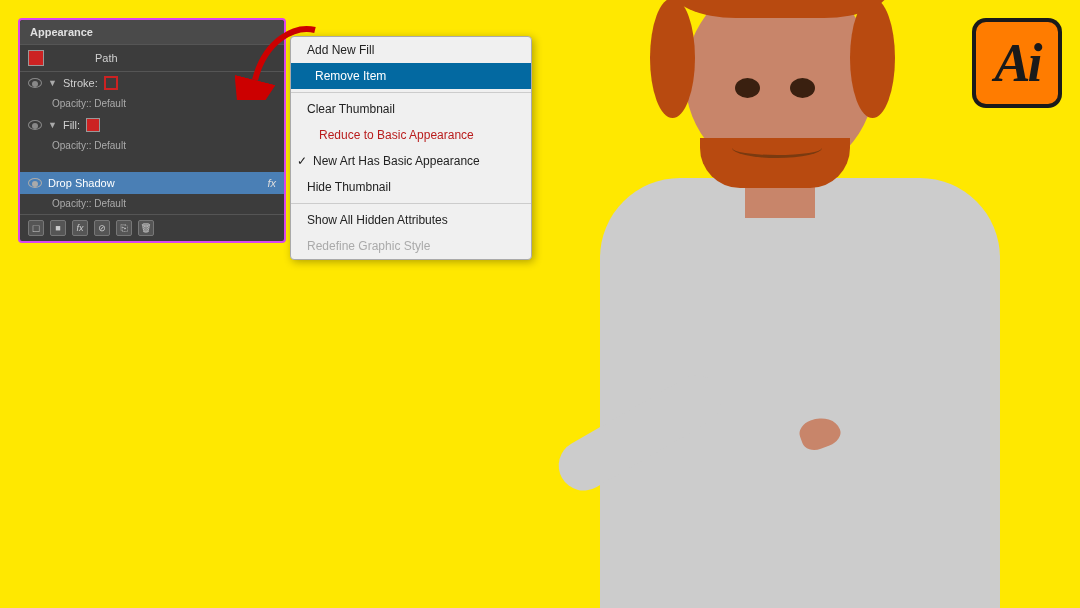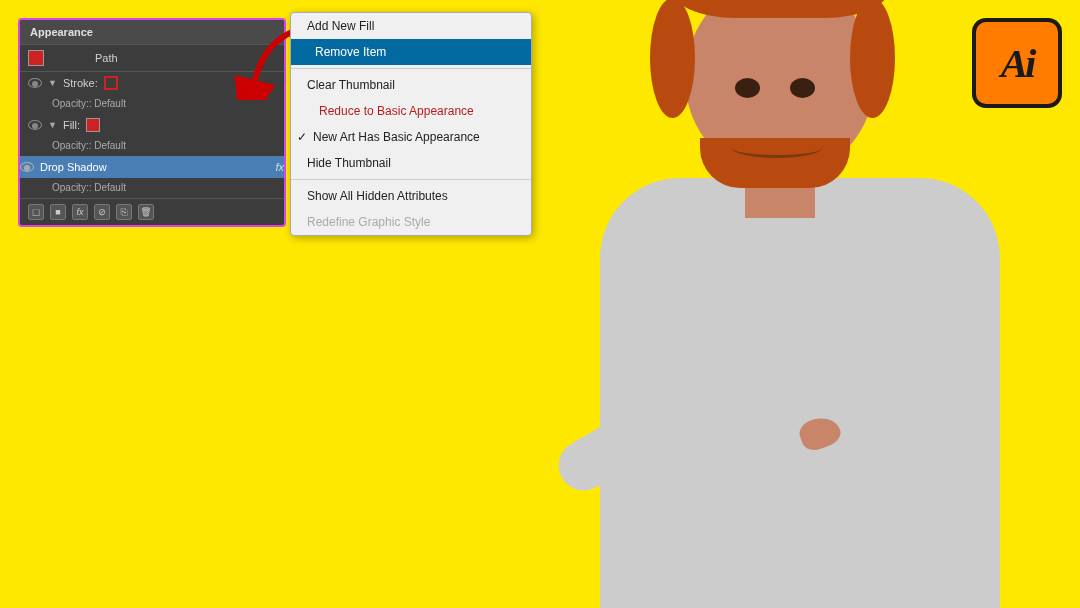--- a/index.html
+++ b/index.html
@@ -47,21 +47,21 @@
   <div style="position:absolute;bottom:510px;right:265px;width:25px;height:20px;background:#3A2010;border-radius:50%;"></div>
   <div style="position:absolute;bottom:510px;right:320px;width:25px;height:20px;background:#3A2010;border-radius:50%;"></div>
 
   <div style="position:absolute;bottom:150px;right:350px;width:180px;height:50px;background:#CCCCCC;border-radius:25px;transform:rotate(-30deg);"></div>
 
   <div style="position:absolute;bottom:160px;right:240px;width:40px;height:30px;background:#C8856A;border-radius:50% 80% 50% 50%;transform:rotate(-20deg);"></div>
 </div>
 
 <div style="position:absolute;top:18px;right:18px;width:90px;height:90px;background:#1A1A1A;border-radius:14px;display:flex;align-items:center;justify-content:center;z-index:10;">
   <div style="width:82px;height:82px;background:#FF7C00;border-radius:10px;display:flex;align-items:center;justify-content:center;">
-    <span style="font-size:41px;font-weight:900;color:#1A1A1A;font-style:italic;font-family:Georgia,serif;letter-spacing:-3px;">Ai</span>
+    <span style="font-size:54px;font-weight:900;color:#1A1A1A;font-style:italic;font-family:Georgia,serif;letter-spacing:-3px;">Ai</span>
   </div>
 </div>
 
 <svg class="arrow-svg" viewBox="0 0 100 80" xmlns="http://www.w3.org/2000/svg">
   <defs>
     <marker id="arrowhead" markerWidth="10" markerHeight="7" refX="0" refY="3.5" orient="auto">
       <polygon points="0 0, 10 3.5, 0 7" fill="#CC0000"></polygon>
     </marker>
   </defs>
   <path d="M 80 10 C 60 5, 30 20, 20 60" stroke="#CC0000" stroke-width="6" fill="none" marker-end="url(#arrowhead)"></path>
@@ -101,21 +101,21 @@
     <span style="font-size:11px;color:#D0D0D0;">Fill:</span>
     <div style="width:14px;height:14px;background:#CC2222;border:1px solid #999;flex-shrink:0;"></div>
   </div>
 
   <div style="padding:2px 8px 4px 32px;">
     <span style="font-size:10px;color:#AAAAAA;">
       <span>Opacity:</span>: <span>Default</span>
     </span>
   </div>
 
-  <div style="display:flex;align-items:center;padding:5px 0;gap:6px;background:#4A7FB5;">
+  <div style="display:flex;align-items:center;padding:5px 8px;gap:6px;background:#4A7FB5;margin-top:16px;">
     <div style="width:14px;height:10px;border:1px solid #AAA;border-radius:50%;position:relative;flex-shrink:0;">
       <div style="position:absolute;top:2px;left:3px;width:6px;height:6px;background:#AAA;border-radius:50%;"></div>
     </div>
     <span style="font-size:11px;color:#FFFFFF;flex:1;">Drop Shadow</span>
     <span style="font-size:11px;color:#DDDDDD;font-style:italic;">fx</span>
   </div>
 
   <div style="padding:2px 8px 4px 32px;">
     <span style="font-size:10px;color:#AAAAAA;">
       <span>Opacity:</span>: <span>Default</span>
@@ -125,21 +125,21 @@
   <div style="border-top:1px solid #555;padding:5px 8px;display:flex;align-items:center;gap:6px;">
     <div style="width:16px;height:16px;background:#555;border:1px solid #777;border-radius:2px;display:flex;align-items:center;justify-content:center;font-size:11px;color:#CCC;cursor:pointer;">□</div>
     <div style="width:16px;height:16px;background:#555;border:1px solid #777;border-radius:2px;display:flex;align-items:center;justify-content:center;font-size:9px;color:#CCC;cursor:pointer;">■</div>
     <div style="width:16px;height:16px;background:#555;border:1px solid #777;border-radius:2px;display:flex;align-items:center;justify-content:center;font-size:9px;color:#CCC;font-style:italic;cursor:pointer;">fx</div>
     <div style="width:16px;height:16px;background:#555;border:1px solid #777;border-radius:2px;display:flex;align-items:center;justify-content:center;font-size:9px;color:#CCC;cursor:pointer;">⊘</div>
     <div style="width:16px;height:16px;background:#555;border:1px solid #777;border-radius:2px;display:flex;align-items:center;justify-content:center;font-size:9px;color:#CCC;cursor:pointer;">⎘</div>
     <div style="width:16px;height:16px;background:#555;border:1px solid #777;border-radius:2px;display:flex;align-items:center;justify-content:center;font-size:9px;color:#CCC;cursor:pointer;">🗑</div>
   </div>
 </div>
 
-<div style="position:absolute;top:12px;left:290px;width:242px;background:#F0F0F0;border:1px solid #AAAAAA;border-radius:4px;z-index:30;box-shadow:2px 2px 8px rgba(0,0,0,0.3);font-size:12px;">
+<div style="position:absolute;top:36px;left:290px;width:242px;background:#F0F0F0;border:1px solid #AAAAAA;border-radius:4px;z-index:30;box-shadow:2px 2px 8px rgba(0,0,0,0.3);font-size:12px;">
 
   <div style="padding:6px 16px;color:#222;cursor:pointer;">
     <span>Add New Fill</span>
   </div>
 
   <div style="padding:6px 24px;color:#FFFFFF;background:#0369a1;cursor:pointer;">
     <span>Remove Item</span>
   </div>
 
   <div style="height:1px;background:#CCCCCC;margin:3px 0;"></div>

